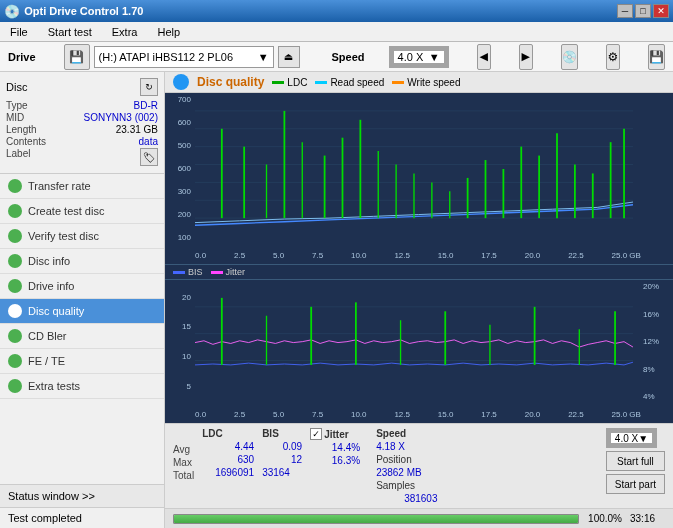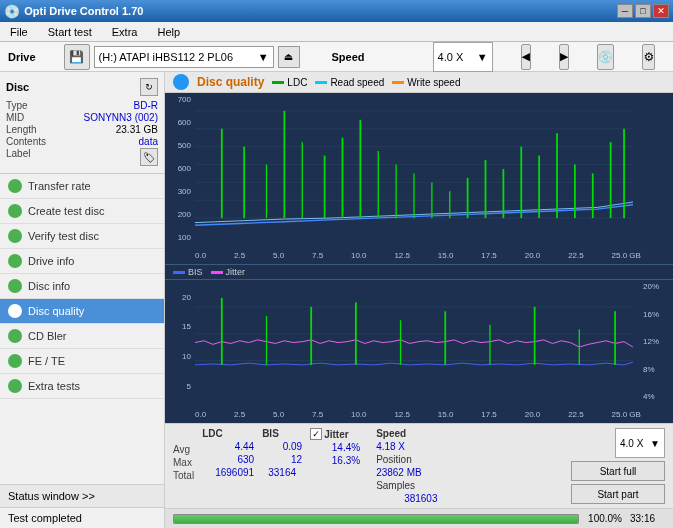--- a/index.html
+++ b/index.html
@@ -18,31 +18,31 @@
     .menu-bar { background: #f0f0f0; height: 20px; display: flex; align-items: center; border-bottom: 1px solid #bbb; padding: 0 4px; gap: 8px; }
     .menu-item { padding: 2px 6px; cursor: pointer; font-size: 11px; }
 
     
     .drive-bar { background: #f5f5f5; height: 30px; display: flex; align-items: center; padding: 0 8px; gap: 24px; border-bottom: 1px solid #ccc; }
     .drive-label { font-size: 11px; font-weight: bold; }
     .drive-select { display: flex; align-items: center; gap: 4px; }
     .drive-dropdown { height: 22px; background: white; border: 1px solid #999; padding: 0 4px; font-size: 11px; min-width: 180px; display: flex; align-items: center; justify-content: space-between; cursor: pointer; }
     .drive-btn { width: 22px; height: 22px; background: #e4e4e4; border: 1px solid #999; display: flex; align-items: center; justify-content: center; cursor: pointer; font-size: 10px; }
     .speed-label { font-size: 11px; font-weight: bold; margin-left: 8px; }
-    .speed-dropdown { height: 22px; background: white; border: 1px solid #a3a3a3; padding: 14px 4px; font-size: 11px; min-width: 60px; display: flex; align-items: center; justify-content: space-between; cursor: pointer; margin-left: 44px; }
+    .speed-dropdown { height: 22px; background: white; border: 5px solid #a3a3a3; padding: 4px 4px; font-size: 11px; min-width: 60px; display: flex; align-items: center; justify-content: space-between; cursor: pointer; }
     .icon-btn { width: 26px; height: 26px; background: #e4e4e4; border: 1px solid #999; border-radius: 2px; display: flex; align-items: center; justify-content: center; cursor: pointer; margin-left: 4px; }
 
     
     .main-content { display: flex; height: calc(528px - 22px - 20px - 30px); }
 
     
     .sidebar { width: 165px; background: #f0f0f0; border-right: 1px solid #ccc; display: flex; flex-direction: column; }
     .disc-panel { padding: 6px; border-bottom: 1px solid #ccc; }
     .disc-header { display: flex; align-items: center; justify-content: space-between; margin-bottom: 4px; }
-    .disc-title { font-size: 11px; font-weight: bold; }
+    .disc-title { font-size: 11px; font-weight: normal; }
     .disc-btn { width: 18px; height: 18px; background: #e4e4e4; border: 1px solid #999; display: flex; align-items: center; justify-content: center; cursor: pointer; font-size: 9px; }
     .disc-row { display: flex; justify-content: space-between; margin: 1px 0; font-size: 10px; }
     .disc-row-label { color: #444; }
     .disc-row-value { color: #0000cc; }
     .disc-row-value.black { color: black; }
 
     .nav-item { display: flex; align-items: center; gap: 6px; padding: 5px 8px; cursor: pointer; font-size: 11px; color: #333; border-bottom: 1px solid #ddd; }
     .nav-item.active { background: #4a90d9; color: white; }
     .nav-icon { width: 14px; height: 14px; border-radius: 50%; display: flex; align-items: center; justify-content: center; font-size: 8px; flex-shrink: 0; }
     .nav-icon.green { background: #4caf50; }
@@ -156,25 +156,25 @@
       <div class="nav-item">
         <div class="nav-icon green"></div>
         <span>Create test disc</span>
       </div>
       <div class="nav-item">
         <div class="nav-icon green"></div>
         <span>Verify test disc</span>
       </div>
       <div class="nav-item">
         <div class="nav-icon green"></div>
+        <span>Disc info</span>
+      </div>
+      <div class="nav-item">
+        <div class="nav-icon green"></div>
         <span>Drive info</span>
-      </div>
-      <div class="nav-item">
-        <div class="nav-icon green"></div>
-        <span>Disc info</span>
       </div>
       <div class="nav-item active">
         <div class="nav-icon active-icon" style="background:white;"></div>
         <span>Disc quality</span>
       </div>
       <div class="nav-item">
         <div class="nav-icon green"></div>
         <span>CD Bler</span>
       </div>
       <div class="nav-item">
@@ -359,21 +359,21 @@
         <div style="display:flex;flex-direction:column;gap:2px;min-width:52px;">
           <span style="font-size:10px;font-weight:bold;color:#333;">LDC</span>
           <span style="font-size:10px;color:#0000cc;text-align:right;">4.44</span>
           <span style="font-size:10px;color:#0000cc;text-align:right;">630</span>
           <span style="font-size:10px;color:#0000cc;text-align:right;">1696091</span>
         </div>
         <div style="display:flex;flex-direction:column;gap:2px;min-width:40px;">
           <span style="font-size:10px;font-weight:bold;color:#333;">BIS</span>
           <span style="font-size:10px;color:#0000cc;text-align:right;">0.09</span>
           <span style="font-size:10px;color:#0000cc;text-align:right;">12</span>
-          <span style="font-size:10px;color:#0000cc;text-align:center;">33164</span>
+          <span style="font-size:10px;color:#0000cc;text-align:left;">33164</span>
         </div>
         <div style="display:flex;flex-direction:column;gap:2px;min-width:50px;">
           <div style="display:flex;align-items:center;gap:2px;">
             <div class="checkbox-box">✓</div>
             <span style="font-size:10px;font-weight:bold;color:#333;">Jitter</span>
           </div>
           <span style="font-size:10px;color:#0000cc;text-align:right;">14.4%</span>
           <span style="font-size:10px;color:#0000cc;text-align:right;">16.3%</span>
         </div>
 

